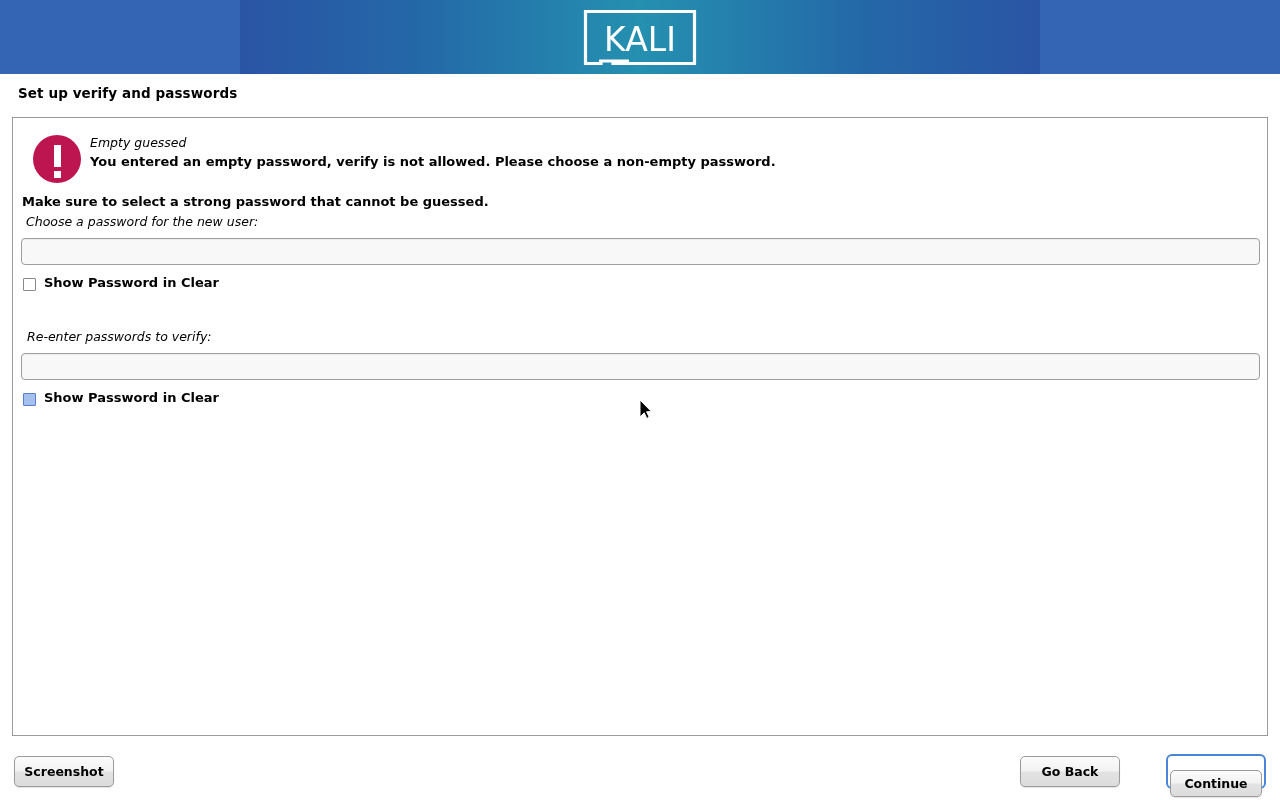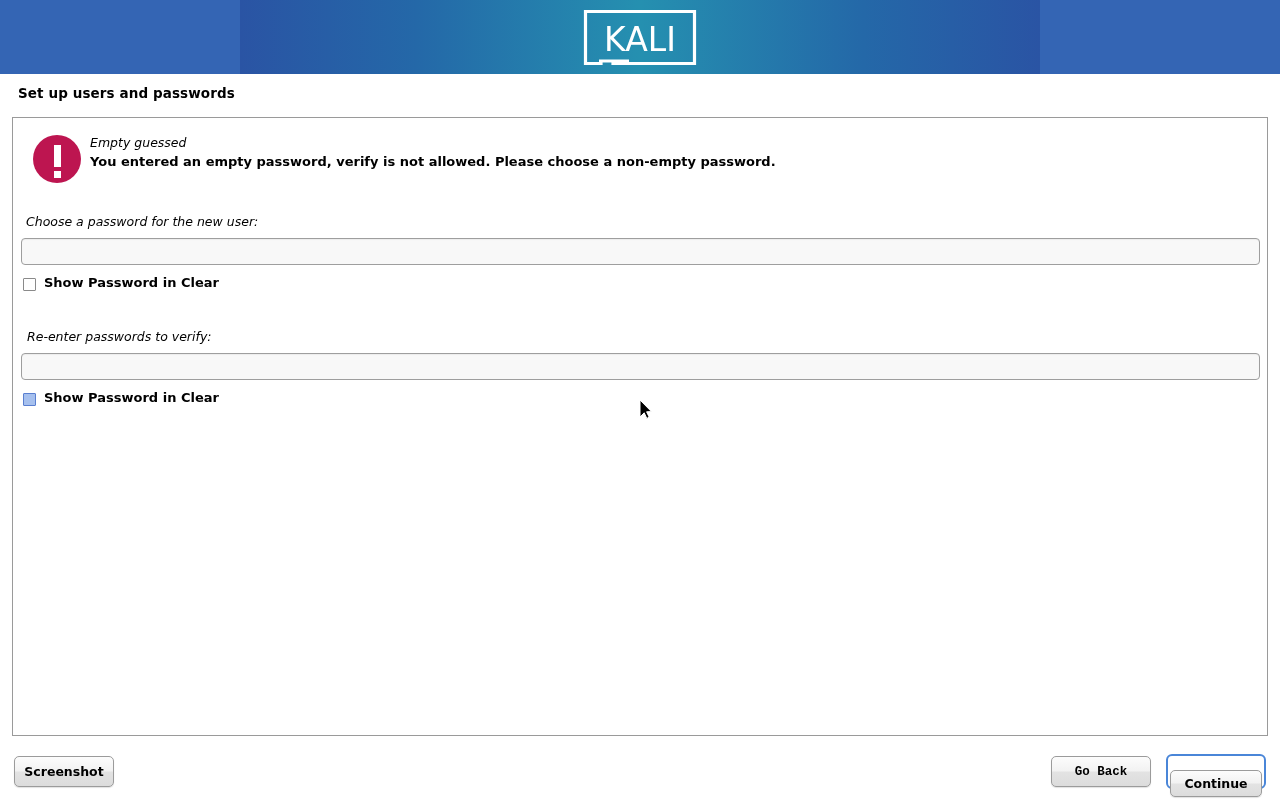--- a/index.html
+++ b/index.html
@@ -141,33 +141,34 @@
 <div id="banner" style="background: rgb(52, 101, 180);">
   <div id="banner-gradient" style="background: linear-gradient(to right, rgb(42, 84, 164) 0%, rgb(36, 104, 168) 22%, rgb(37, 144, 176) 50%, rgb(36, 104, 168) 78%, rgb(42, 84, 164) 100%);"></div>
   <svg id="kali-logo" viewBox="0 0 114 57" xmlns="http://www.w3.org/2000/svg">
 
     <path d="M 18 54.5 L 2.5 54.5 L 2.5 2.5 L 111.5 2.5 L 111.5 54.5 L 30 54.5" fill="none" stroke="#ffffff" stroke-width="3.2" stroke-linecap="square"></path>
     <path d="M 16 52 L 46 52" fill="none" stroke="#ffffff" stroke-width="3"></path>
     <text x="57" y="42" text-anchor="middle" font-family="DejaVu Sans, sans-serif" font-size="33" fill="#ffffff" letter-spacing="0">KALI</text>
   </svg>
 </div>
 
-<div id="page-title">Set up users and passwords</div>
+<div id="page-title">Set up verify and passwords</div>
 
 <div id="panel">
 
   <div id="error-row">
     <div id="error-icon" style="background:#bd1550;">
       <div id="error-bang-bar"></div>
       <div id="error-bang-dot"></div>
     </div>
     <div id="error-title">Empty guessed</div>
     <div id="error-body">You entered an empty password, verify is not allowed. Please choose a non-empty password.</div>
   </div>
 
+  <div class="strong-line" style="left:9px; top:76px;">Make sure to select a strong password that cannot be guessed.</div>
 
   <div class="field-label" style="left:13px; top:96px;">Choose a password for the new user:</div>
 
   <input class="pw-input" type="password" style="left: 8px; top: 120px; width: 1239px;" value="" placeholder="">
 
   <div class="check-row" style="left:10px; top:160px;">
     <div class="cbox"></div>
     <div class="check-label">Show Password in Clear</div>
   </div>
 
@@ -178,20 +179,20 @@
 
   <div class="check-row" style="left:10px; top:275px;">
     <div class="cbox focused"></div>
     <div class="check-label">Show Password in Clear</div>
   </div>
 
 </div>
 
 <div class="btn" style="left:14px; top:756px; width:100px; height:31px;">Screenshot</div>
 
-<div class="btn" style="left:1051px; top:756px; width:100px; height:31px;font-family:Liberation Mono, monospace;">Go Back</div>
+<div class="btn" style="left:1020px; top:756px; width:100px; height:31px;">Go Back</div>
 
 <div id="continue-focus-ring" style="border-color: rgb(74, 134, 216);"></div>
 <div class="btn" style="left:1170px; top:758px; width:92px; height:27px;margin-top:12px;">Continue</div>
 
 <svg id="cursor" width="20" height="26" viewBox="0 0 20 26" xmlns="http://www.w3.org/2000/svg" style="left: 634px; top: 396px;">
   <path d="M 6 4 L 6 21 L 10.2 16.8 L 12.8 22.4 L 15.2 21.2 L 12.6 15.8 L 17.4 15.6 Z" fill="#000000" stroke="#ffffff" stroke-width="1"></path>
 </svg>
 
 </body></html>

